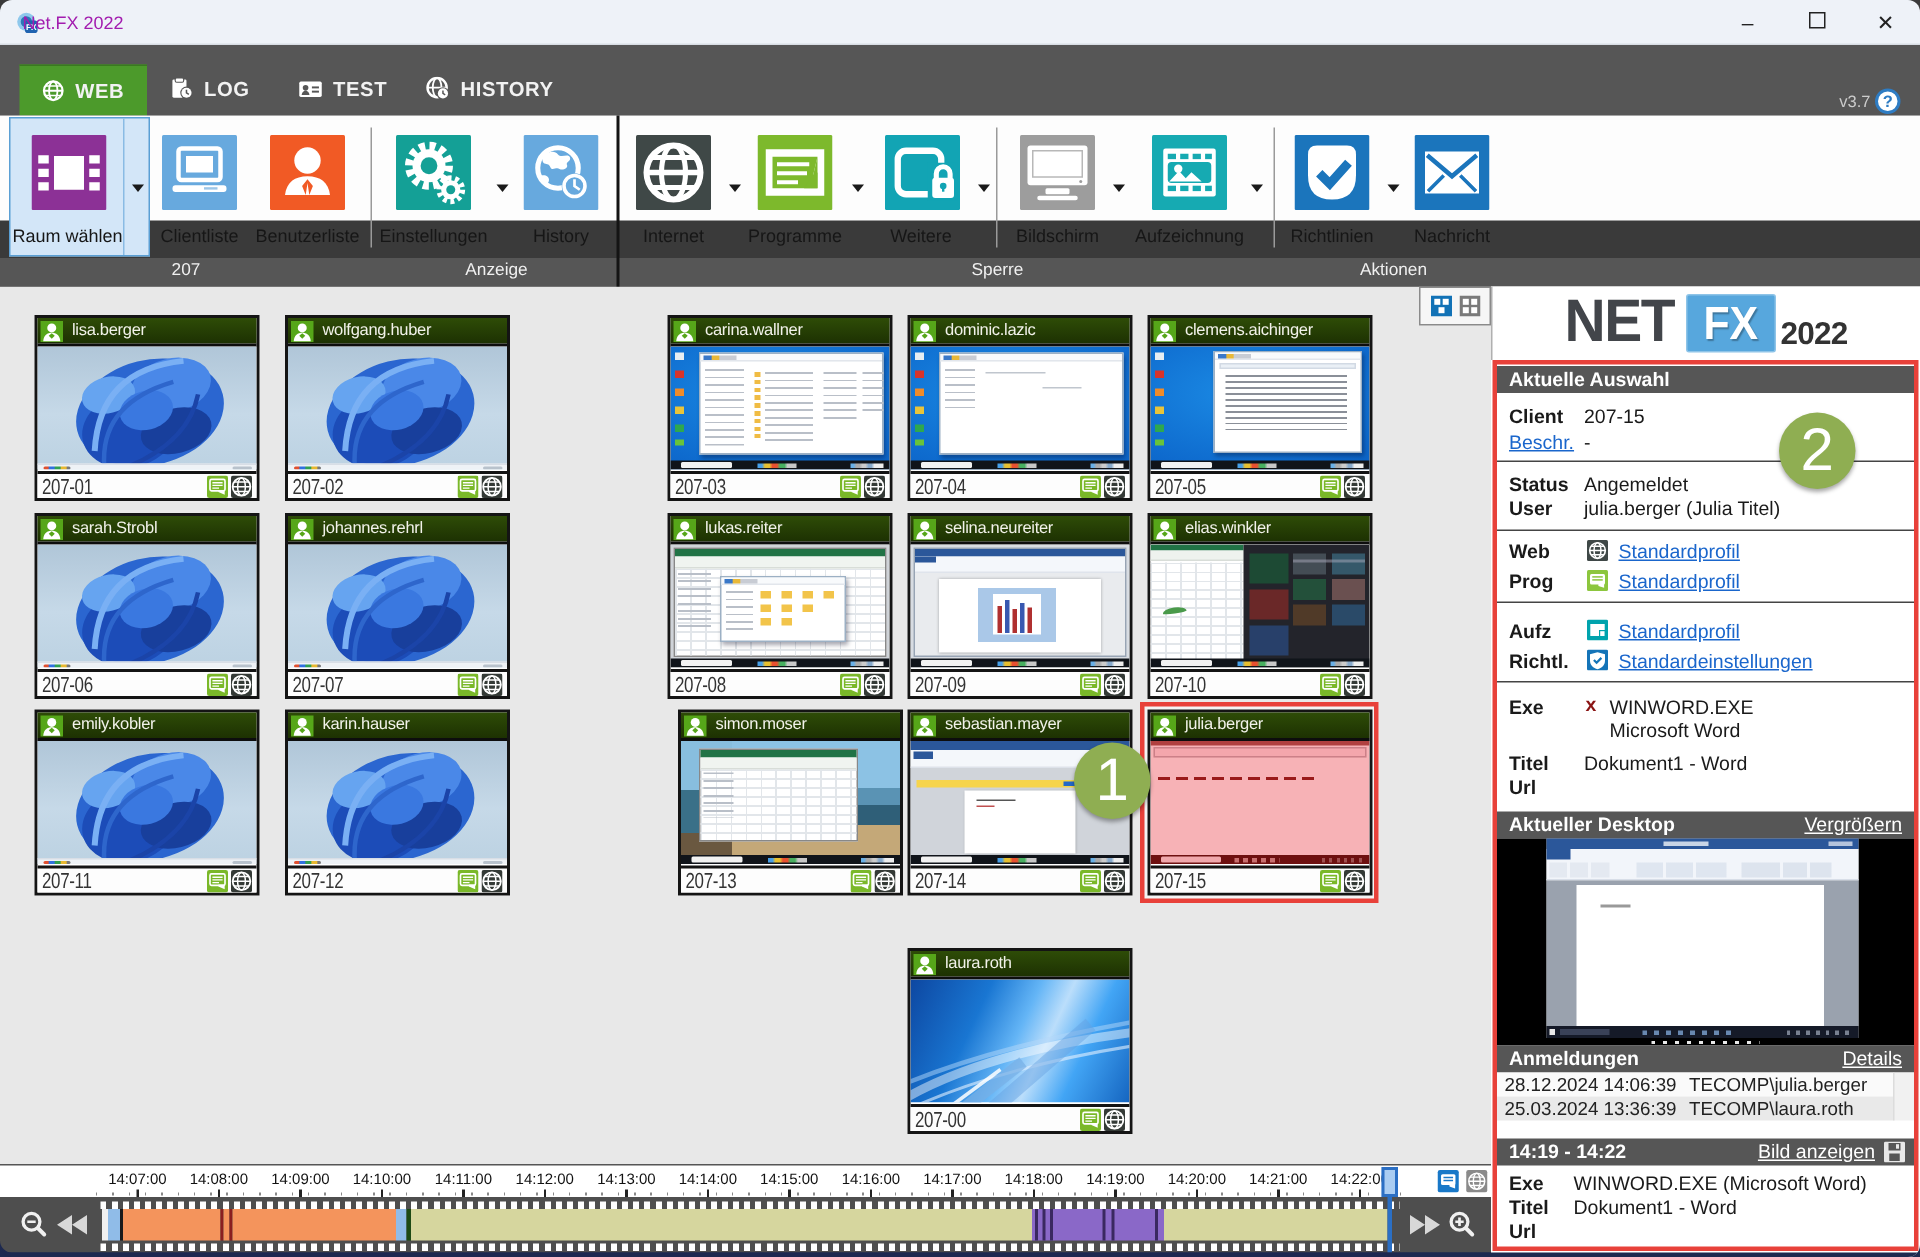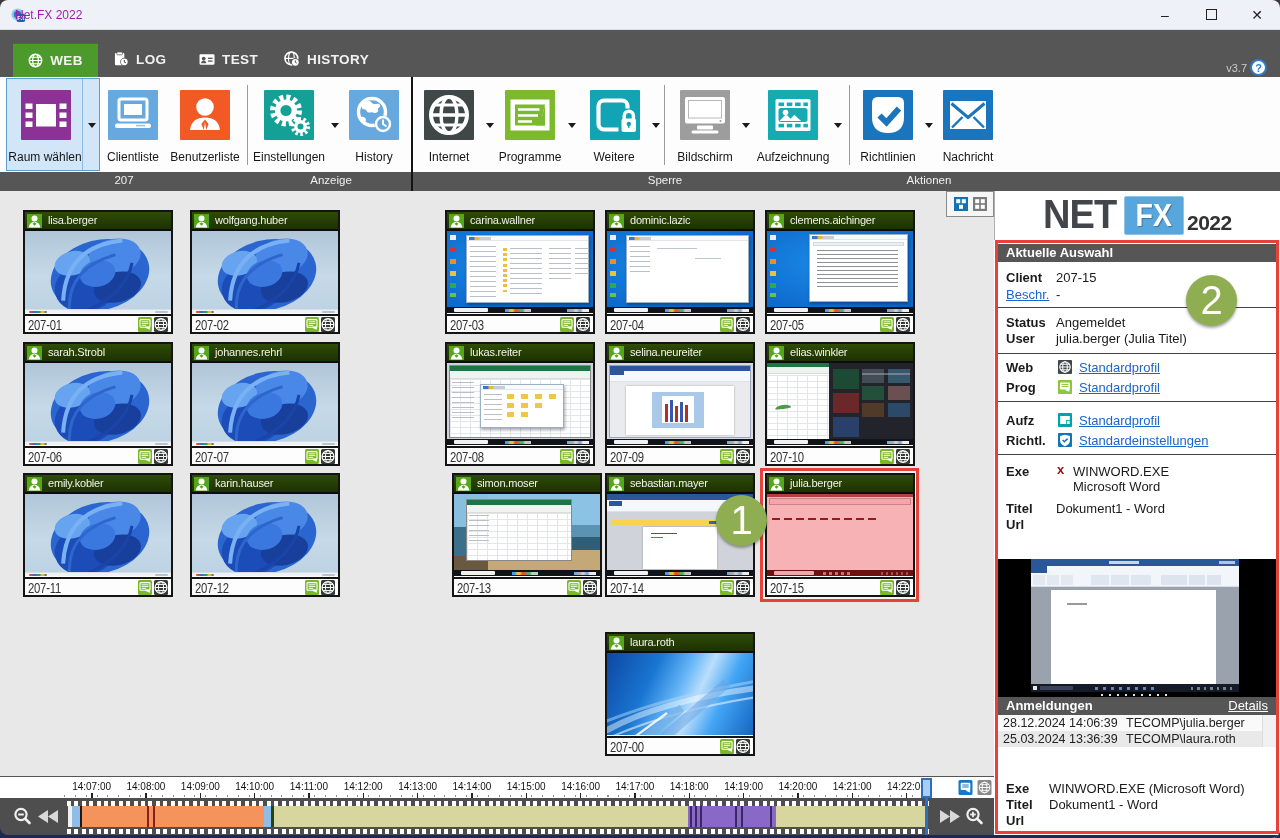--- a/index.html
+++ b/index.html
@@ -12,21 +12,21 @@
 .tb-txt{position:absolute;left:15px;top:8px;font-size:12px;color:#a21caf}
 .wbtn{position:absolute;top:0;width:46px;height:30px;color:#222;text-align:center;line-height:30px;font-size:14px}
 
 .tabbar{position:absolute;left:0;top:30px;width:1280px;height:47px;background:#565656}
 .tab{position:absolute;top:13px;height:34px;color:#f2f2f2;font-size:13.5px;font-weight:bold;letter-spacing:.4px;line-height:34px}
 .tab .ti{display:inline-block;vertical-align:-3px;margin-right:7px}
 .tab.sel{background:#4c9a2b;border-top:1px solid #3a7a20}
 .vver{position:absolute;right:33px;top:32px;color:#ccc;font-size:11px}
 .helpc{position:absolute;right:13px;top:29px;width:17px;height:17px;border-radius:50%;background:#fff;border:2px solid #2e7cc3;color:#2e7cc3;font-size:11px;font-weight:bold;text-align:center;line-height:14px}
 
-.toolbar{position:absolute;left:0;top:77px;width:1280px;height:95px;background:#fdfdfd}
+.toolbar{position:absolute;left:0;top:77px;width:1280px;height:70px;background:#fdfdfd}
 .bigbtn{position:absolute;top:13px;width:50px;height:50px;border-radius:1px}
 .blbl{position:absolute;top:73px;font-size:12px;color:#161616;text-align:center;white-space:nowrap;transform:translateX(-50%)}
 .darr{position:absolute;top:46px;width:0;height:0;border-left:4px solid transparent;border-right:4px solid transparent;border-top:5px solid #1a1a1a}
 .tsep{position:absolute;top:8px;width:1px;height:80px;background:#9a9a9a}
 .selbox{position:absolute;left:6px;top:1px;width:94px;height:93px;background:#d3e6f8;border:1px solid #5a9fd4}
 .selbox .divl{position:absolute;right:16px;top:0;width:1px;height:100%;background:#8abbe4}
 
 .gstrip{position:absolute;left:0;top:172px;width:1280px;height:19px;background:#565656}
 .glbl{position:absolute;top:2px;font-size:11.5px;color:#f0f0f0;transform:translateX(-50%)}
 .blkdiv{position:absolute;left:411px;top:77px;width:2px;height:114px;background:#141414}
@@ -850,20 +850,21 @@
       </svg>
     <div class="rv rlink2" style="left:85px;top:241.5px">Standardeinstellungen</div>
     <div class="rline" style="top:262.5px"></div>
     <div class="rl" style="left:12px;top:272.5px">Exe</div>
     <div class="abs" style="left:63px;top:271px;font-size:13px;font-weight:bold;color:#8a1414">x</div>
     <div class="rv" style="left:79px;top:272.5px">WINWORD.EXE</div>
     <div class="rv" style="left:79px;top:288px">Microsoft Word</div>
     <div class="rl" style="left:12px;top:309.5px">Titel</div>
       <div class="rv" style="left:62px;top:309.5px">Dokument1 - Word</div>
     <div class="rl" style="left:12px;top:325.5px">Url</div>
+    <div class="dbar" style="top:350px">Aktueller Desktop<span class="rlink">Vergrößern</span></div>
     <div class="abs" style="left:4px;top:368px;width:278px;height:138px;background:#000">
       <div class="abs" style="left:33px;top:0;width:208px;height:133px;background:#ccc">
         <div class="abs" style="left:0;top:0;right:0;height:7px;background:#2b579a"></div>
         <div class="abs" style="left:78px;top:2px;width:30px;height:2.6px;background:rgba(255,255,255,.75)"></div>
         <div class="abs" style="right:4px;top:2px;width:16px;height:2.6px;background:rgba(255,255,255,.65)"></div>
         <div class="abs" style="left:0;top:7px;right:0;height:21px;background:#f2f5fa;border-bottom:1px solid #d8dee8">
           <div class="abs" style="left:0;top:0;width:16px;height:7px;background:#2b579a"></div>
           <div class="abs" style="left:2px;top:9px;width:40px;height:10px;background:linear-gradient(90deg,#e4e9f1 0 12px,rgba(0,0,0,0) 12px 14px,#e4e9f1 14px 26px,rgba(0,0,0,0) 26px 28px,#e4e9f1 28px)"></div>
           <div class="abs" style="left:60px;top:9px;width:60px;height:10px;background:linear-gradient(90deg,#dfe6f0 0 18px,rgba(0,0,0,0) 18px 20px,#dfe6f0 20px 38px,rgba(0,0,0,0) 38px 40px,#dfe6f0 40px)"></div>
           <div class="abs" style="left:130px;top:9px;width:60px;height:10px;background:linear-gradient(90deg,#dde4ee 0 26px,rgba(0,0,0,0) 26px 28px,#dde4ee 28px 44px,rgba(0,0,0,0) 44px 46px,#dde4ee 46px)"></div>
@@ -883,20 +884,26 @@
     <div class="dbar" style="top:506px">Anmeldungen<span class="rlink">Details</span></div>
     <div class="abs" style="left:268px;top:524px;width:14px;height:32px;background:#f1f1f1;border-left:1px solid #dcdcdc"></div>
       <div class="abs" style="left:4px;top:524px;width:264px;height:16px;background:#fafafa;font-size:12.5px;color:#222">
         <span class="abs" style="left:5px;top:1px">28.12.2024 14:06:39</span>
         <span class="abs" style="left:128px;top:1px">TECOMP\julia.berger</span>
       </div>
     <div class="abs" style="left:4px;top:540px;width:264px;height:16px;background:#e9e9e9;font-size:12.5px;color:#222">
         <span class="abs" style="left:5px;top:1px">25.03.2024 13:36:39</span>
         <span class="abs" style="left:128px;top:1px">TECOMP\laura.roth</span>
       </div>
+    <div class="dbar" style="top:567.5px">14:19 - 14:22<span class="rlink" style="right:26px">Bild anzeigen</span><svg class="abs" style="right:6px;top:2px" width="14" height="14" viewBox="0 0 14 14">
+          <rect width="14" height="14" rx="1" fill="#e8e8e8"></rect>
+          <rect x="3" y="1" width="8" height="5" fill="#565656"></rect>
+          <rect x="3.5" y="8" width="7" height="5" fill="#565656"></rect>
+          <rect x="8" y="1.8" width="2" height="3" fill="#e8e8e8"></rect>
+        </svg></div>
     <div class="rl" style="left:12px;top:589.5px">Exe</div>
       <div class="rv" style="left:55px;top:589.5px">WINWORD.EXE (Microsoft Word)</div>
     <div class="rl" style="left:12px;top:605.5px">Titel</div>
       <div class="rv" style="left:55px;top:605.5px">Dokument1 - Word</div>
     <div class="rl" style="left:12px;top:621.5px">Url</div>
   </div>
   <div class="tl-lblrow">
     <div class="tlab" style="left:91.6px">14:07:00</div>
       <div class="tlab" style="left:145.9px">14:08:00</div>
       <div class="tlab" style="left:200.3px">14:09:00</div>

